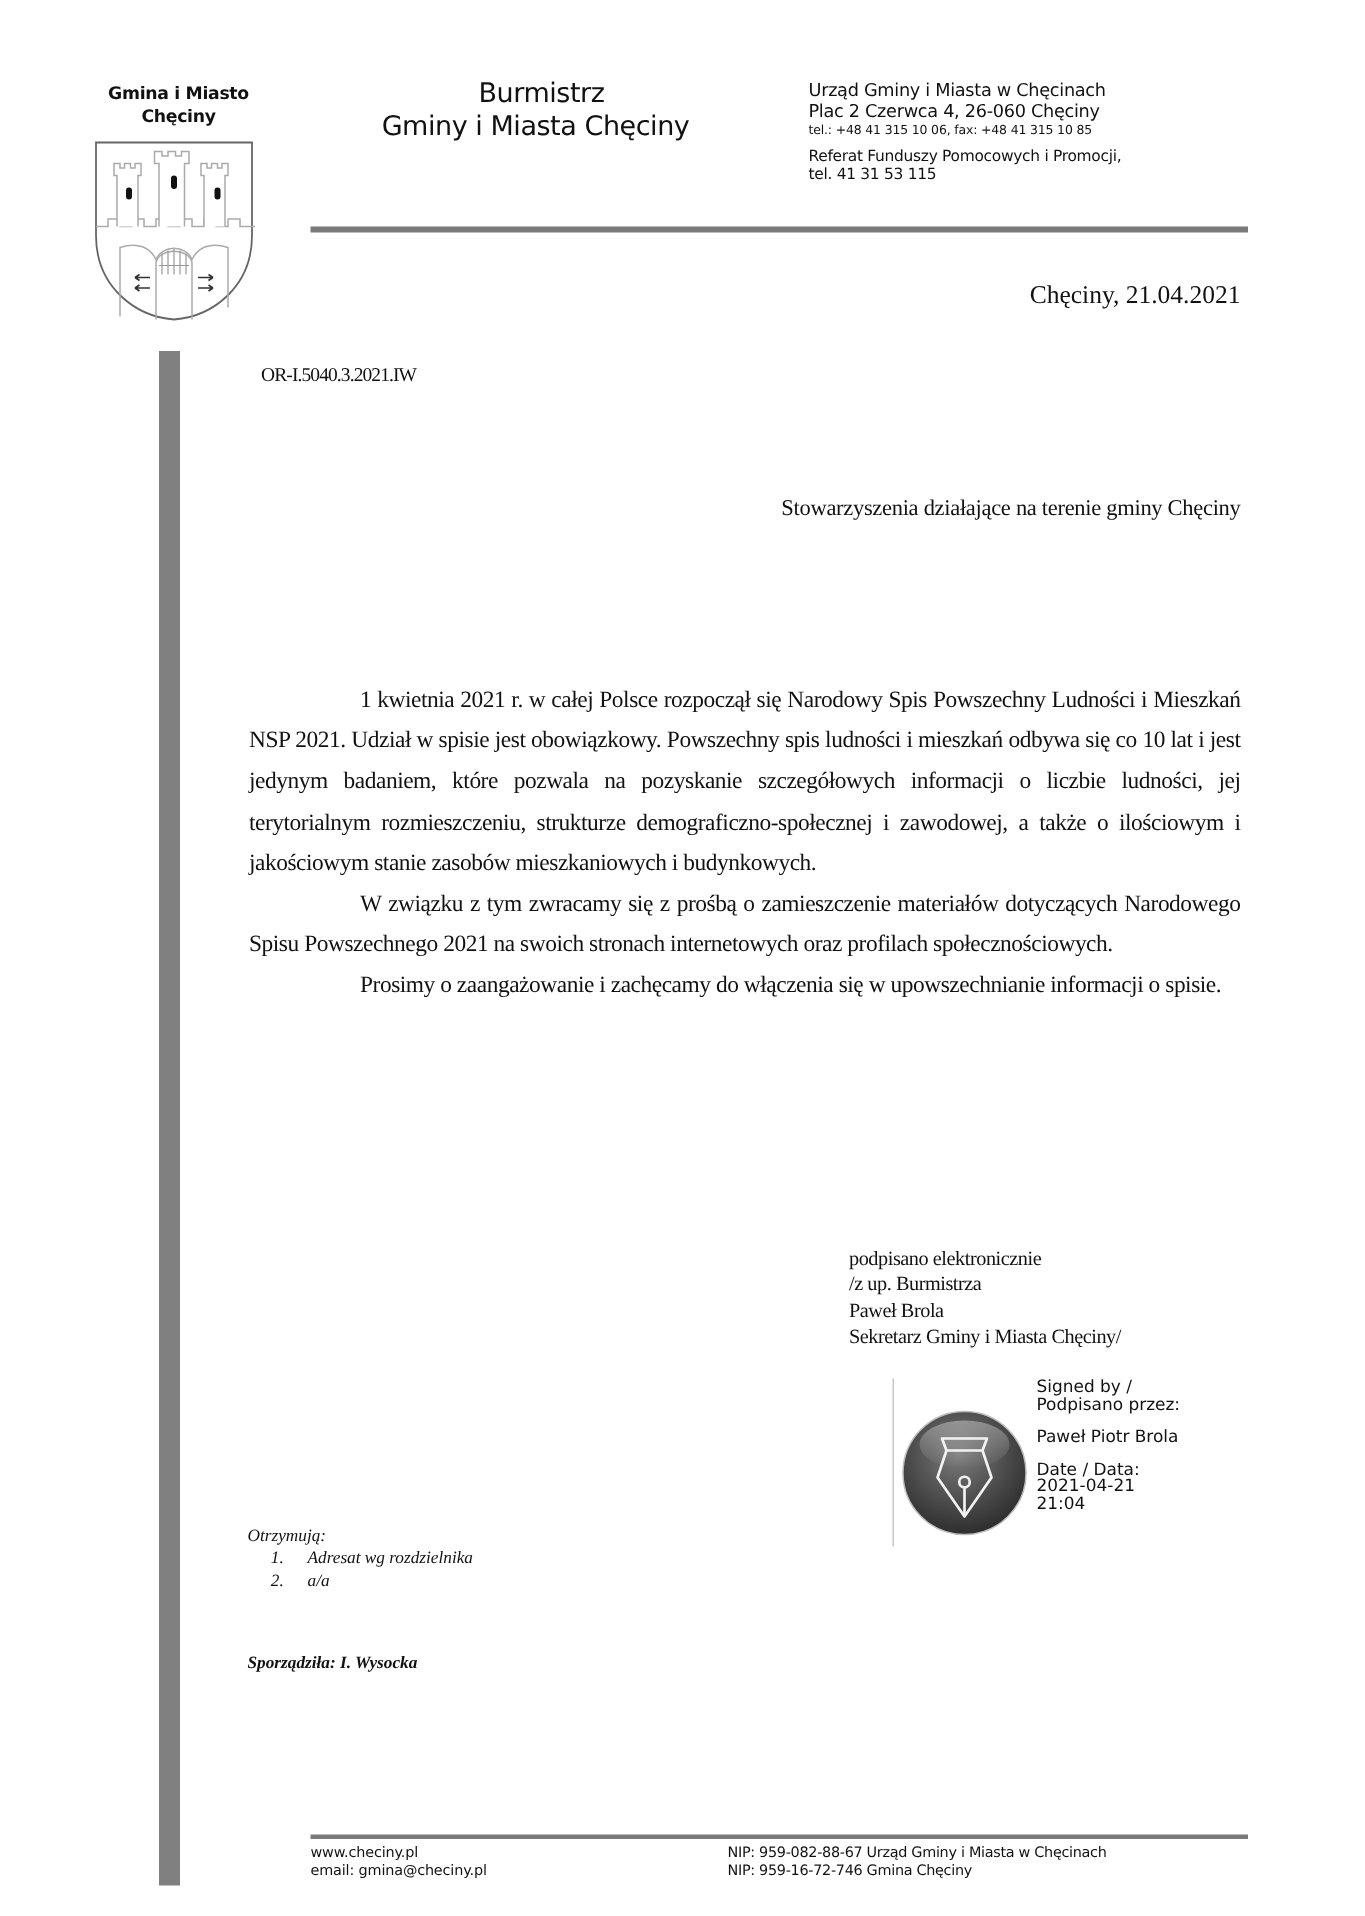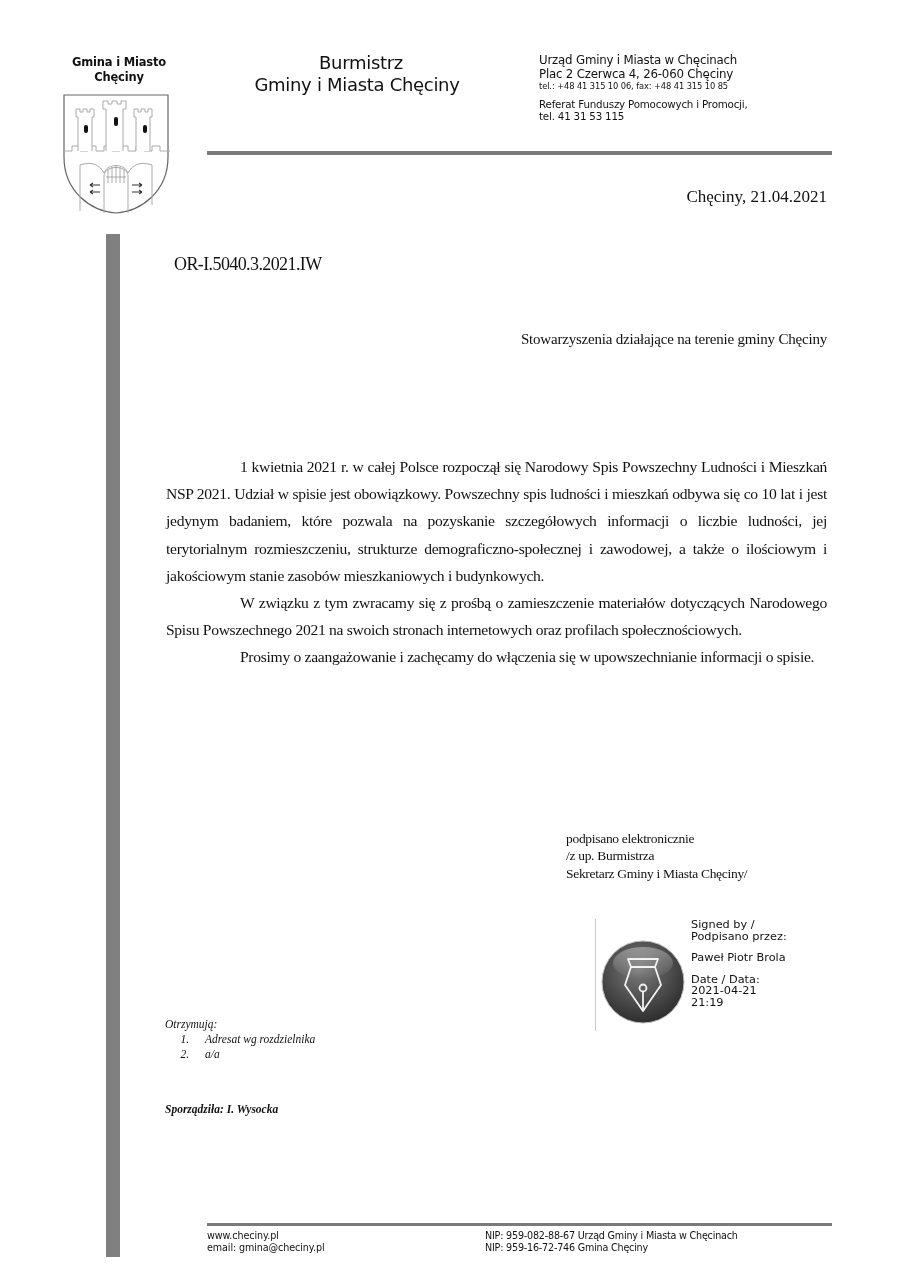--- a/index.html
+++ b/index.html
@@ -21,21 +21,21 @@
     #contact .small { font-size: 8.3px; line-height: 11px; letter-spacing: -0.1px; }
     #contact .dept { margin-top: 6px; font-size: 10.3px; line-height: 12px; letter-spacing: -0.2px; }
 
     #header-rule { left: 207px; top: 151px; width: 625px; height: 4px; background: #7a7a7a; }
 
     
     #side-bar { left: 106px; top: 234px; width: 14px; height: 1023px; background: #808080; }
 
     
     #date-line { left: 600px; top: 187px; width: 227px; text-align: right; font-size: 17px; }
-    #ref-no { left: 174px; top: 254px; font-size: 18px; letter-spacing: -0.6px; }
+    #ref-no { left: 174px; top: 242px; font-size: 13px; letter-spacing: -0.6px; }
     #recipient { left: 300px; top: 331px; width: 527px; text-align: right; font-size: 15px; font-weight: normal; letter-spacing: -0.2px; }
 
     
     #body-text { left: 166px; top: 453px; width: 661px; font-size: 15.6px; line-height: 27.2px; text-align: justify; letter-spacing: -0.3px; }
     #body-text p { margin: 0; text-indent: 74px; }
 
     
     #signature { left: 566px; top: 830px; width: 270px; font-size: 13.5px; line-height: 17.3px; letter-spacing: -0.3px; }
 
     #sig-stamp { left: 594px; top: 919px; width: 240px; height: 112px; }
@@ -116,20 +116,21 @@
 
 <div id="body-text" class="abs serif">
   <p>1 kwietnia 2021 r. w całej Polsce rozpoczął się Narodowy Spis Powszechny Ludności i Mieszkań NSP 2021. Udział w spisie jest obowiązkowy. Powszechny spis ludności i mieszkań odbywa się co 10 lat i jest jedynym badaniem, które pozwala na pozyskanie szczegółowych informacji o liczbie ludności, jej terytorialnym rozmieszczeniu, strukturze demograficzno-społecznej i zawodowej, a także o ilościowym i jakościowym stanie zasobów mieszkaniowych i budynkowych.</p>
   <p>W związku z tym zwracamy się z prośbą o zamieszczenie materiałów dotyczących Narodowego Spisu Powszechnego 2021 na swoich stronach internetowych oraz profilach społecznościowych.</p>
   <p>Prosimy o zaangażowanie i zachęcamy do włączenia się  w upowszechnianie informacji o spisie.</p>
 </div>
 
 <div id="signature" class="abs serif">
   <div>podpisano elektronicznie</div>
   <div>/z up. Burmistrza</div>
+  <div>Paweł Brola</div>
   <div>Sekretarz Gminy i Miasta Chęciny/</div>
 </div>
 
 <div id="sig-stamp" class="abs">
   <div class="vline"></div>
   <svg class="pen" viewBox="0 0 86 86">
     <defs>
       <radialGradient id="orb" cx="45%" cy="35%" r="65%">
         <stop offset="0%" stop-color="#7a7a7a"></stop>
         <stop offset="60%" stop-color="#4c4c4c"></stop>
@@ -150,21 +151,21 @@
     </g>
   </svg>
   <div id="sig-info">
     <div>Signed by /</div>
     <div>Podpisano przez:</div>
     <div class="gap"></div>
     <div>Paweł Piotr Brola</div>
     <div class="gap"></div>
     <div>Date / Data:</div>
     <div>2021-04-21</div>
-    <div>21:19</div>
+    <div>21:04</div>
   </div>
 </div>
 
 <div id="recipients" class="abs serif">
   <div>Otrzymują:</div>
   <ol>
     <li>Adresat wg rozdzielnika</li>
     <li>a/a</li>
   </ol>
 </div>

